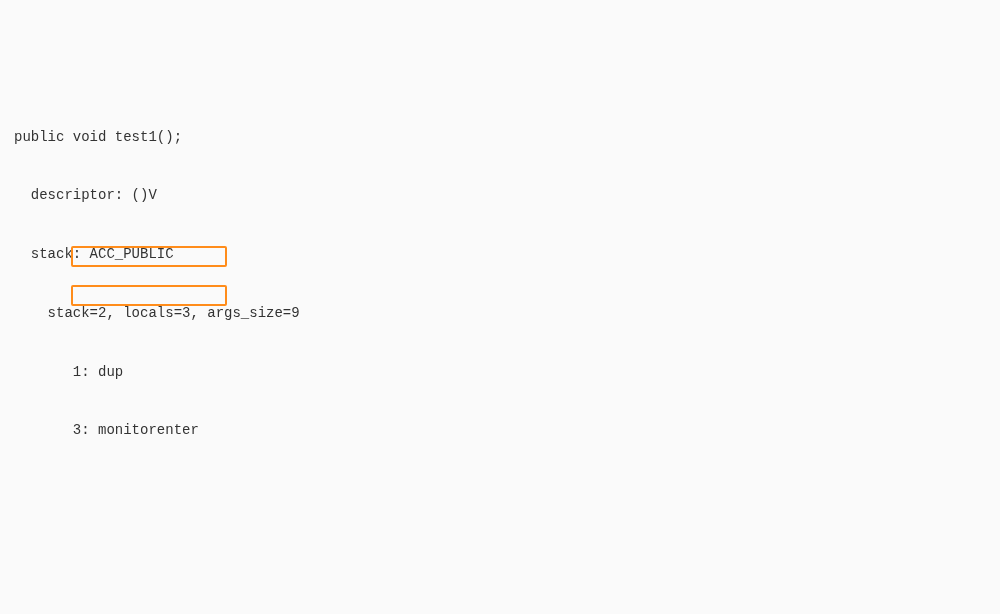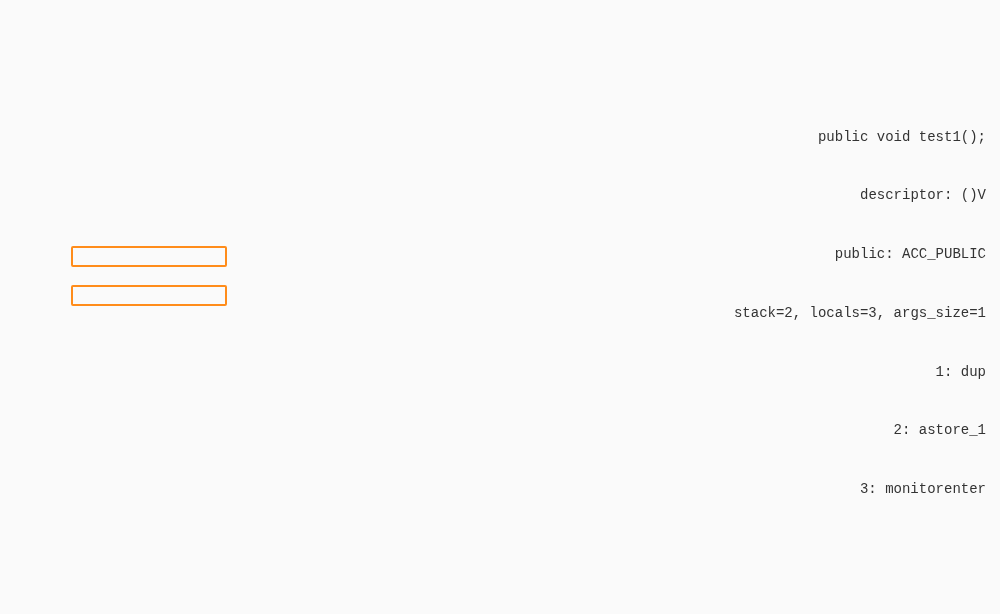--- a/index.html
+++ b/index.html
@@ -11,43 +11,41 @@
     color: #333;
     padding: 10px 14px;
     white-space: pre;
   }
   .code-container {
     position: relative;
   }
   .line {
     display: block;
     min-height: 1.4em;
-    text-align: right;
   }
   .highlight-box {
     position: absolute;
     border: 2px solid #ff8c1a;
     border-radius: 2px;
     pointer-events: none;
   }
   #hl1 { left: 57px; top: 158px; width: 156px; height: 21px; }
   #hl2 { left: 57px; top: 197px; width: 156px; height: 21px; }
 </style>
 </head>
 <body>
 
 
 
 <div class="code-container">
   <span class="line">public void test1();</span>
   <span class="line">  descriptor: ()V</span>
-  <span class="line">  public: ACC_PUBLIC</span>
-  <span class="line">    stack=2, locals=3, args_size=1</span>
+  <span class="line">  stack: ACC_PUBLIC</span>
+  <span class="line">    stack=2, locals=3, args_size=9</span>
   <span class="line">       1: dup</span>
-  <span class="line">       2: astore_1</span>
   <span class="line">       3: monitorenter</span>
   
   
   
   
   
   
   
   
   

